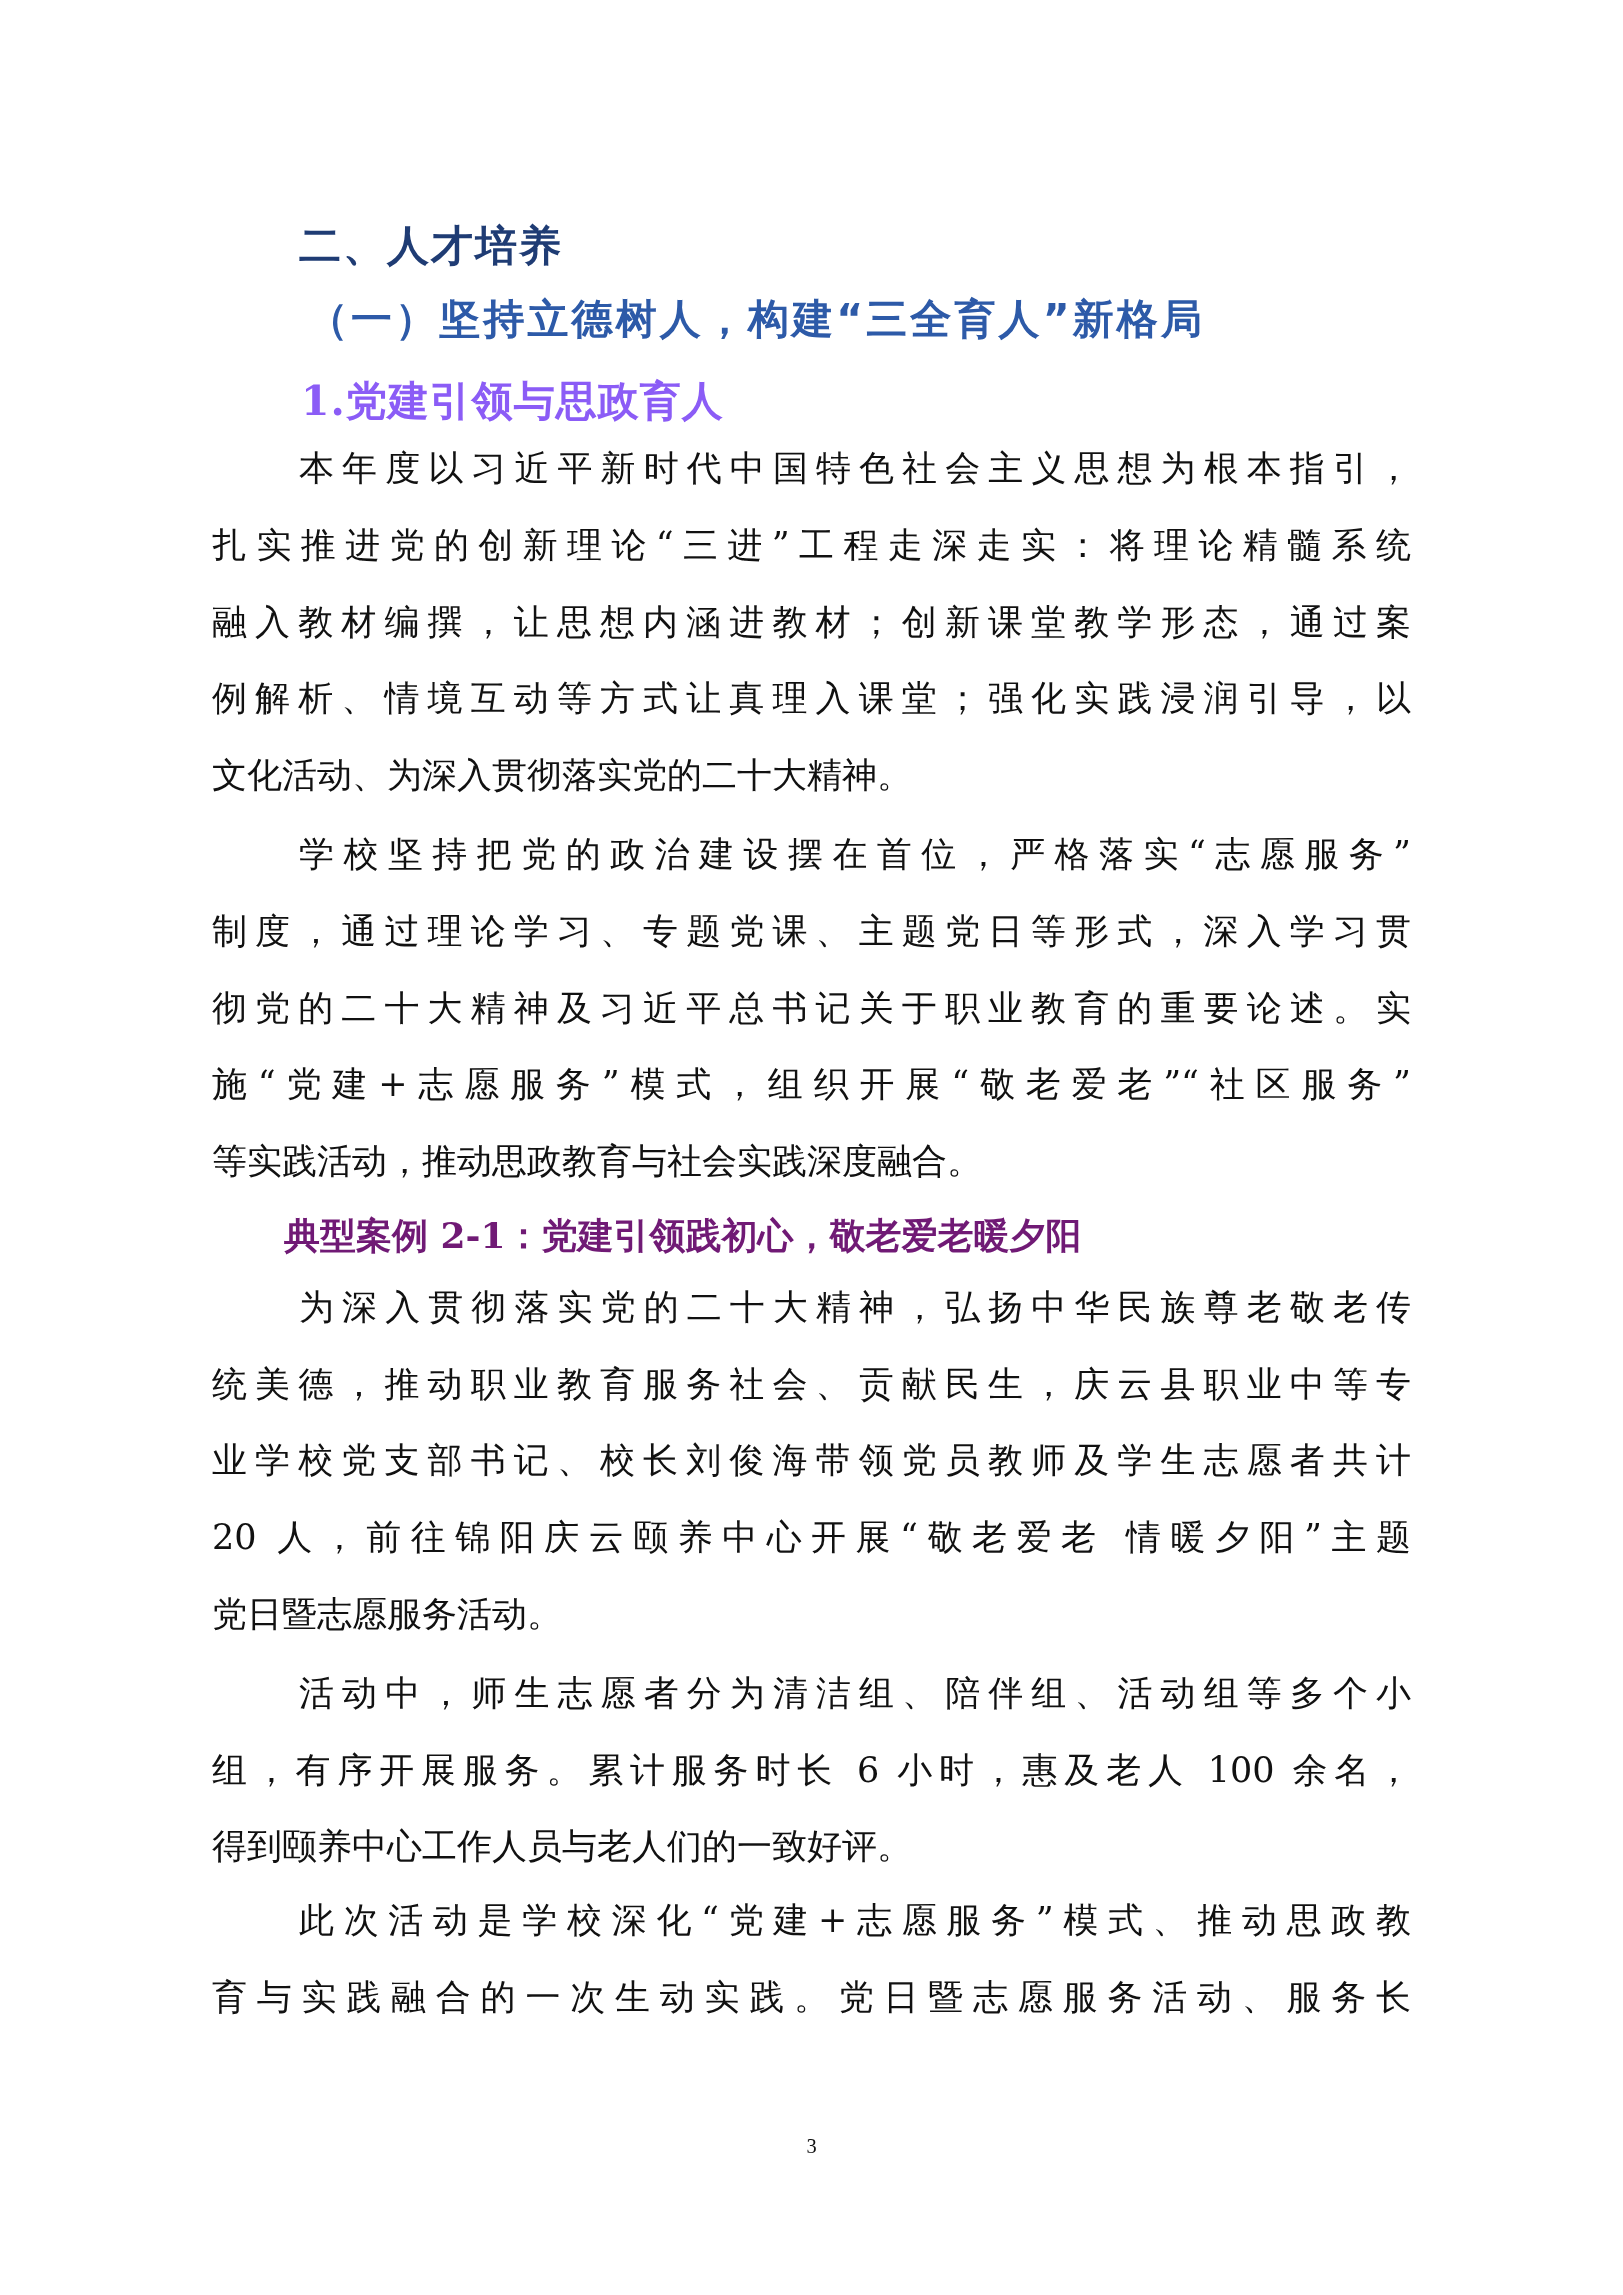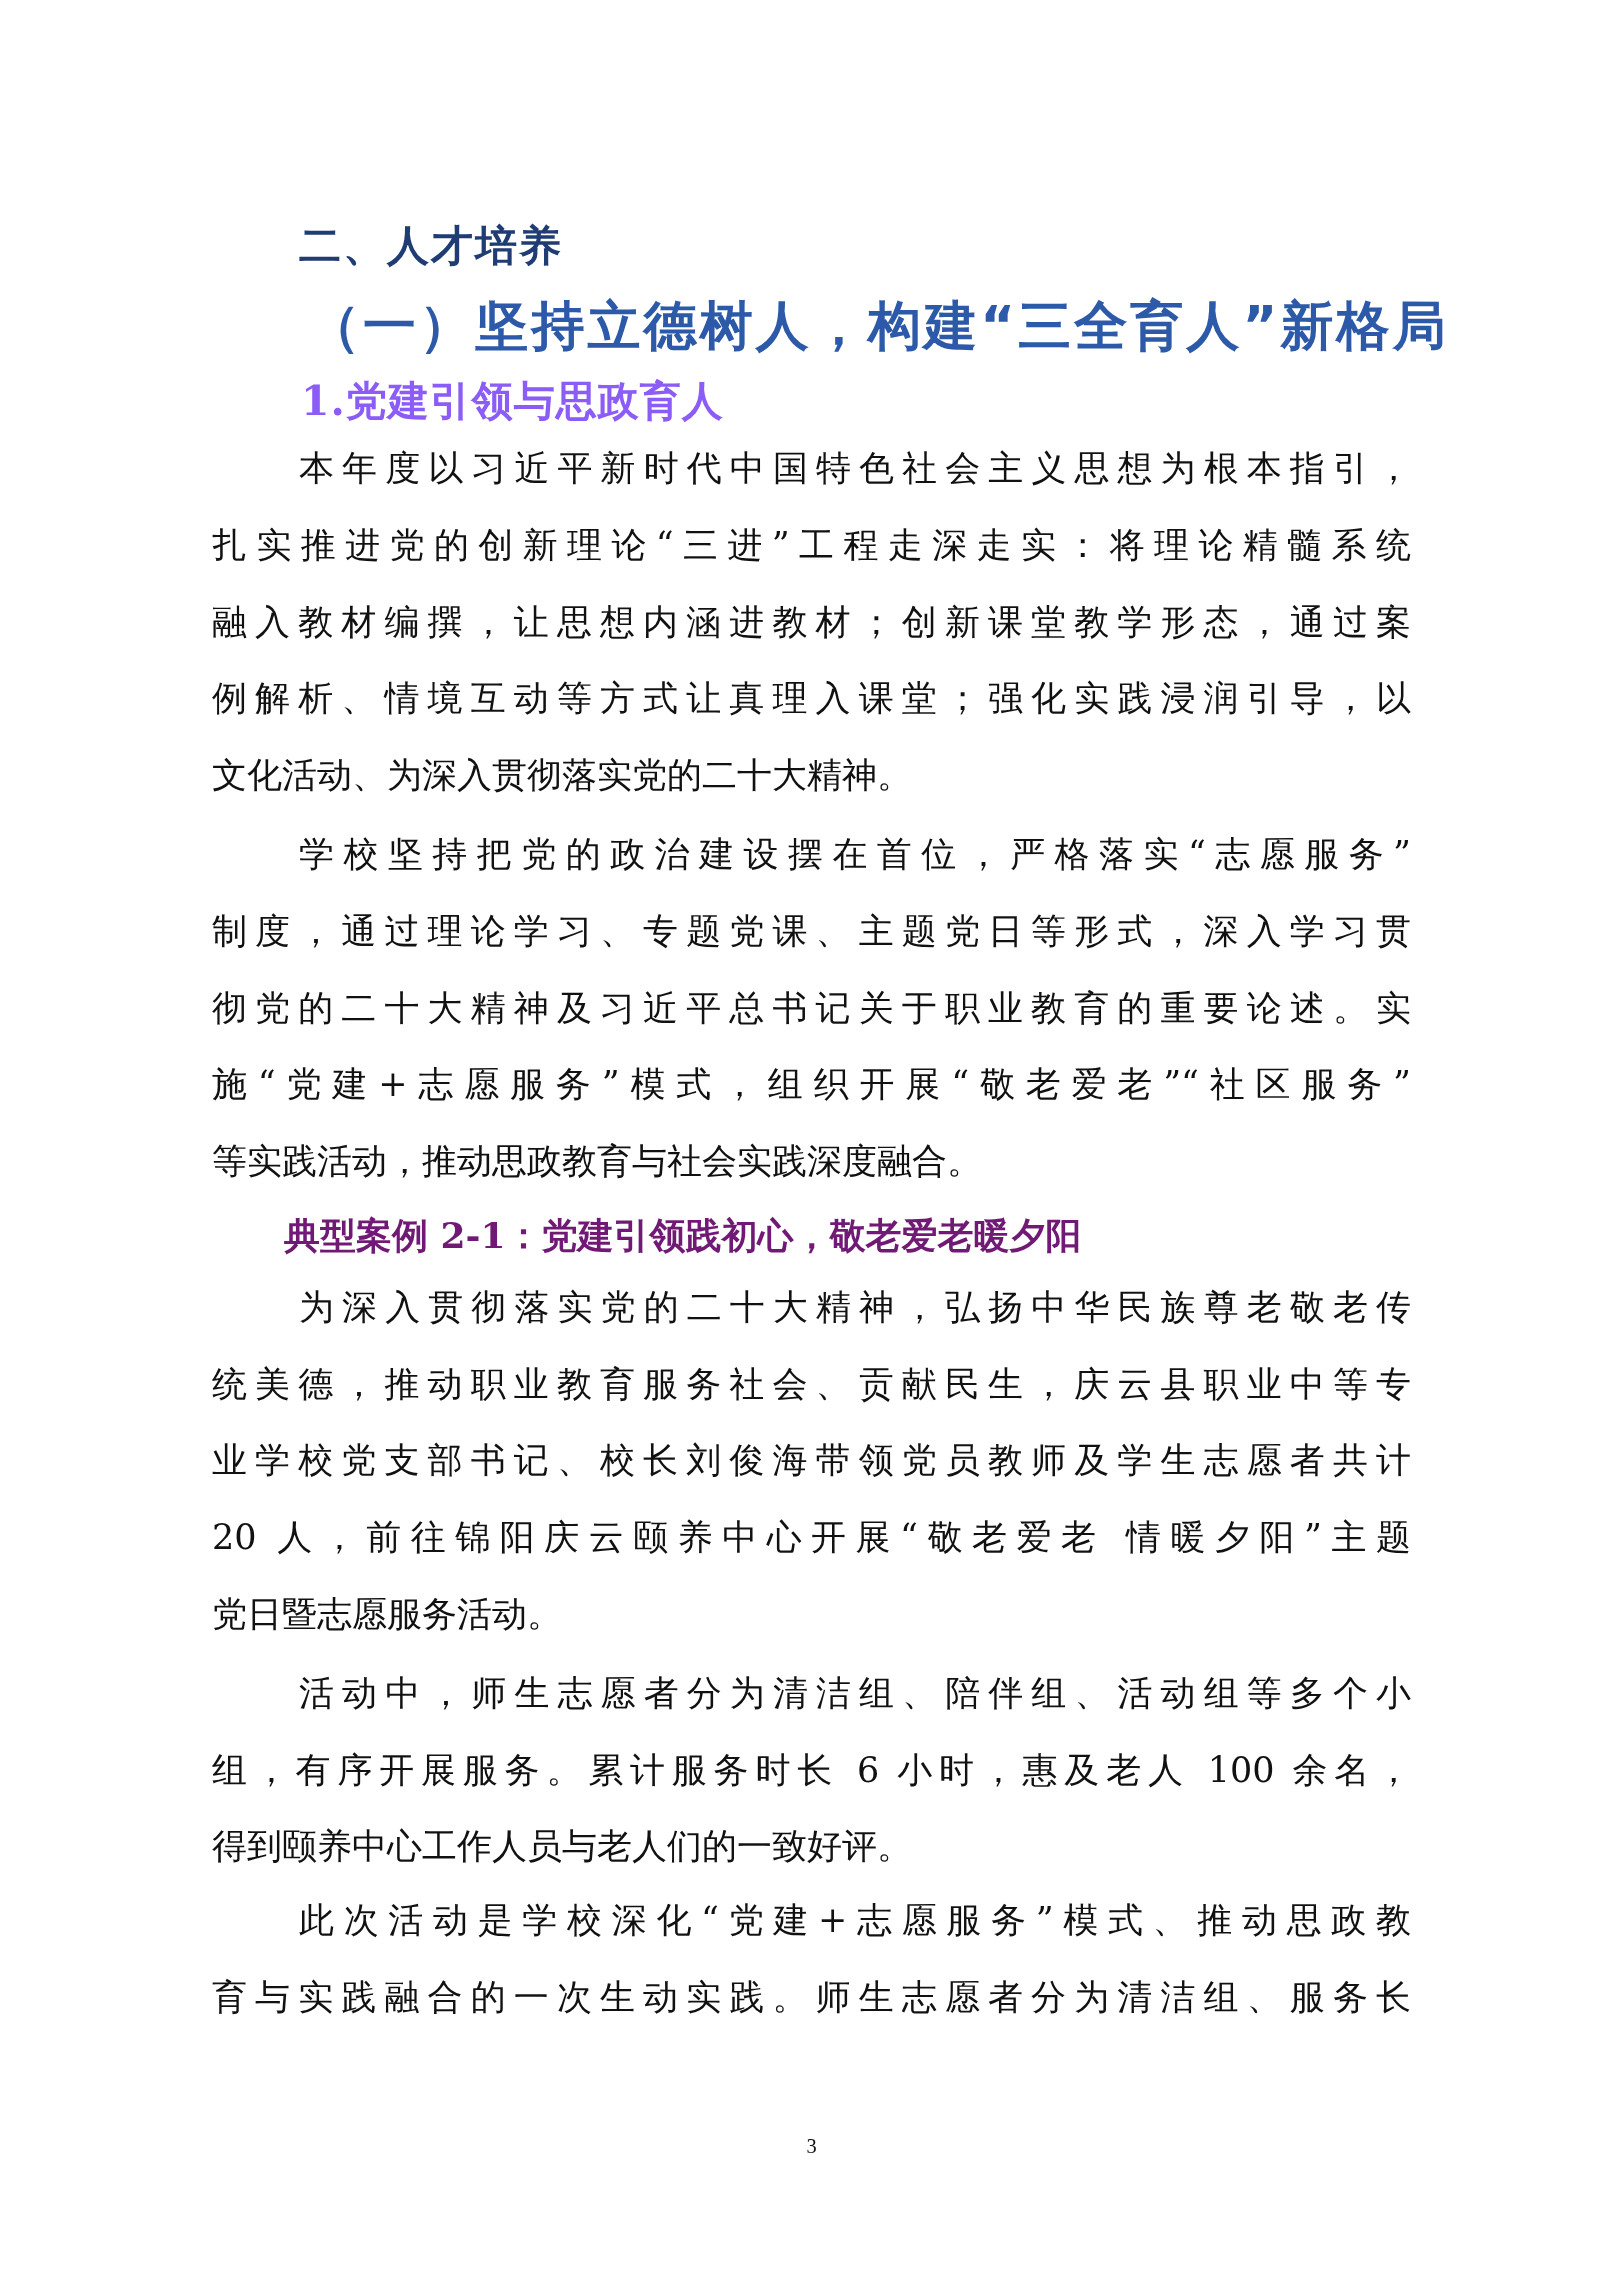--- a/index.html
+++ b/index.html
@@ -26,21 +26,21 @@
   .h1 {
     left: 299px; top: 225px;
     font-family: "DejaVu Sans", "Liberation Sans", sans-serif;
     font-size: 42px;
     color: #1f3c74;
     letter-spacing: 2px;
   }
   .h2 {
     left: 307px; top: 299px;
     font-family: "DejaVu Sans", "Liberation Sans", sans-serif;
-    font-size: 53px;
+    font-size: 41px;
     color: #2d5aa8;
     letter-spacing: 3.1px;
   }
   .h3 {
     left: 301px; top: 381px;
     font-family: "DejaVu Serif", "Liberation Serif", serif;
     font-weight: bold;
     font-size: 41px;
     color: #8b5cf6;
     letter-spacing: 1px;
@@ -97,19 +97,19 @@
     </div>
 
     <div>
       <p class="line body-line indent" style="top:1676px">活动中，师生志愿者分为清洁组、陪伴组、活动组等多个小</p>
       <p class="line body-line" style="top:1753px">组，有序开展服务。累计服务时长 6 小时，惠及老人 100 余名，</p>
       <p class="line body-line last" style="top:1829px">得到颐养中心工作人员与老人们的一致好评。</p>
     </div>
 
     <div>
       <p class="line body-line indent" style="top:1903px">此次活动是学校深化“党建+志愿服务”模式、推动思政教</p>
-      <p class="line body-line" style="top:1980px">育与实践融合的一次生动实践。师生志愿者分为清洁组、服务长</p>
+      <p class="line body-line" style="top:1980px">育与实践融合的一次生动实践。党日暨志愿服务活动、服务长</p>
     </div>
   </div>
 
   <div class="line page-num">3</div>
 </div>
 
 
 </body></html>

